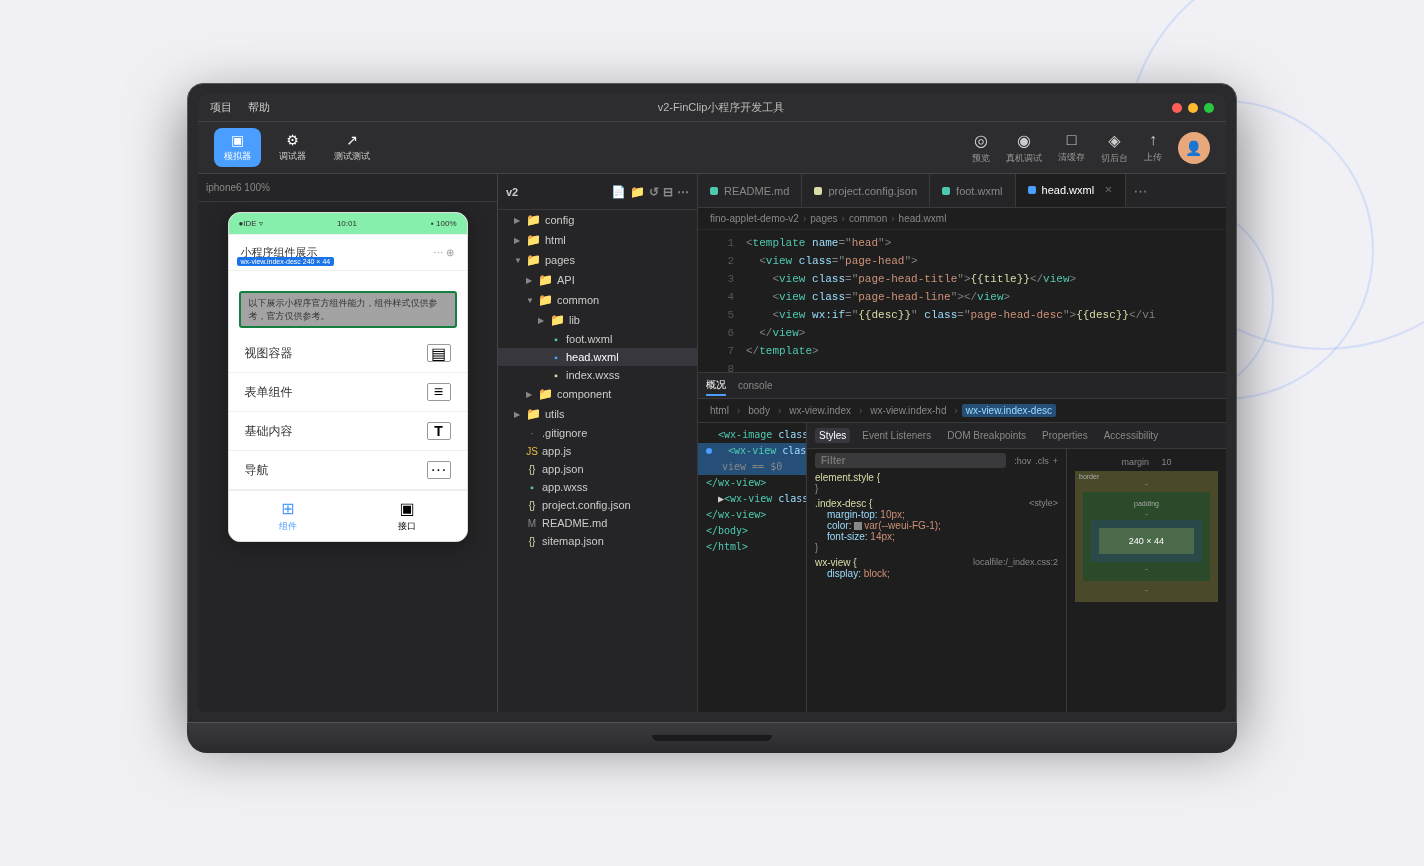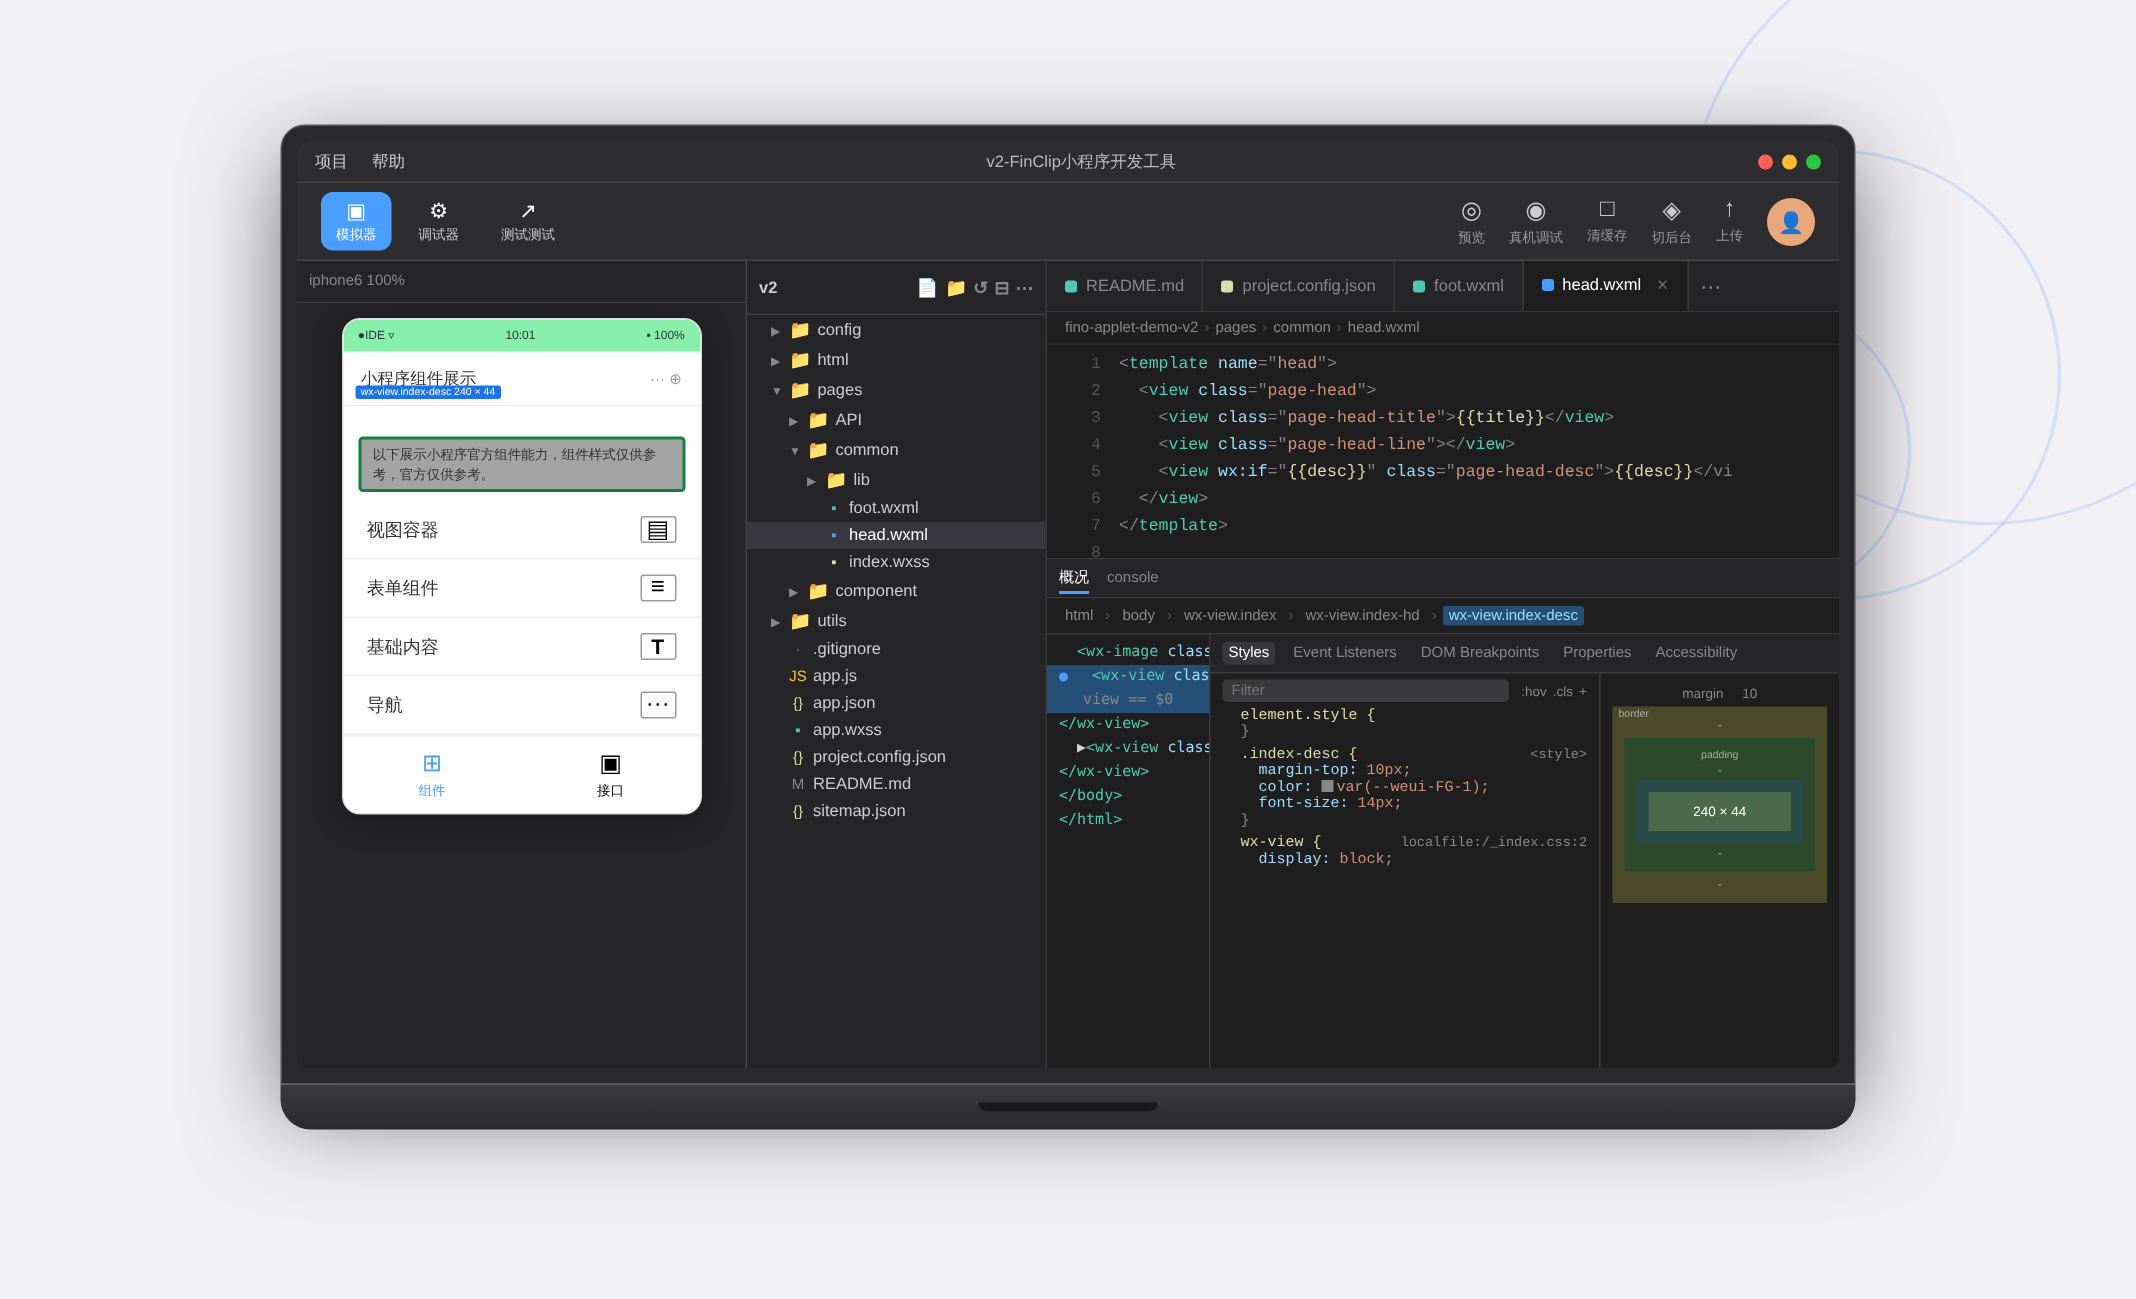--- a/index.html
+++ b/index.html
@@ -517,28 +517,28 @@
     }
     .filter-input {
       flex: 1;
       background: #3a3a3c;
       border: none;
       color: #ccc;
       font-size: 10px;
       padding: 2px 6px;
       border-radius: 3px;
       outline: none;
+      font-weight: bold;
     }
     .filter-actions { display: flex; gap: 4px; font-size: 9px; color: #888; }
 
     .style-rule {
       margin-bottom: 4px;
-      font-family: Liberation Mono, monospace;
+      font-family: Liberation Sans, sans-serif;
       font-size: 10px;
-      margin-left: 12px;
     }
     .style-selector { color: #dcdcaa; }
     .style-brace { color: #888; }
     .style-prop { color: #9cdcfe; padding-left: 12px; }
     .style-val { color: #ce9178; }
     .style-source { float: right; color: #888; font-size: 9px; }
 
     .box-model {
       width: 160px;
       padding: 8px;

